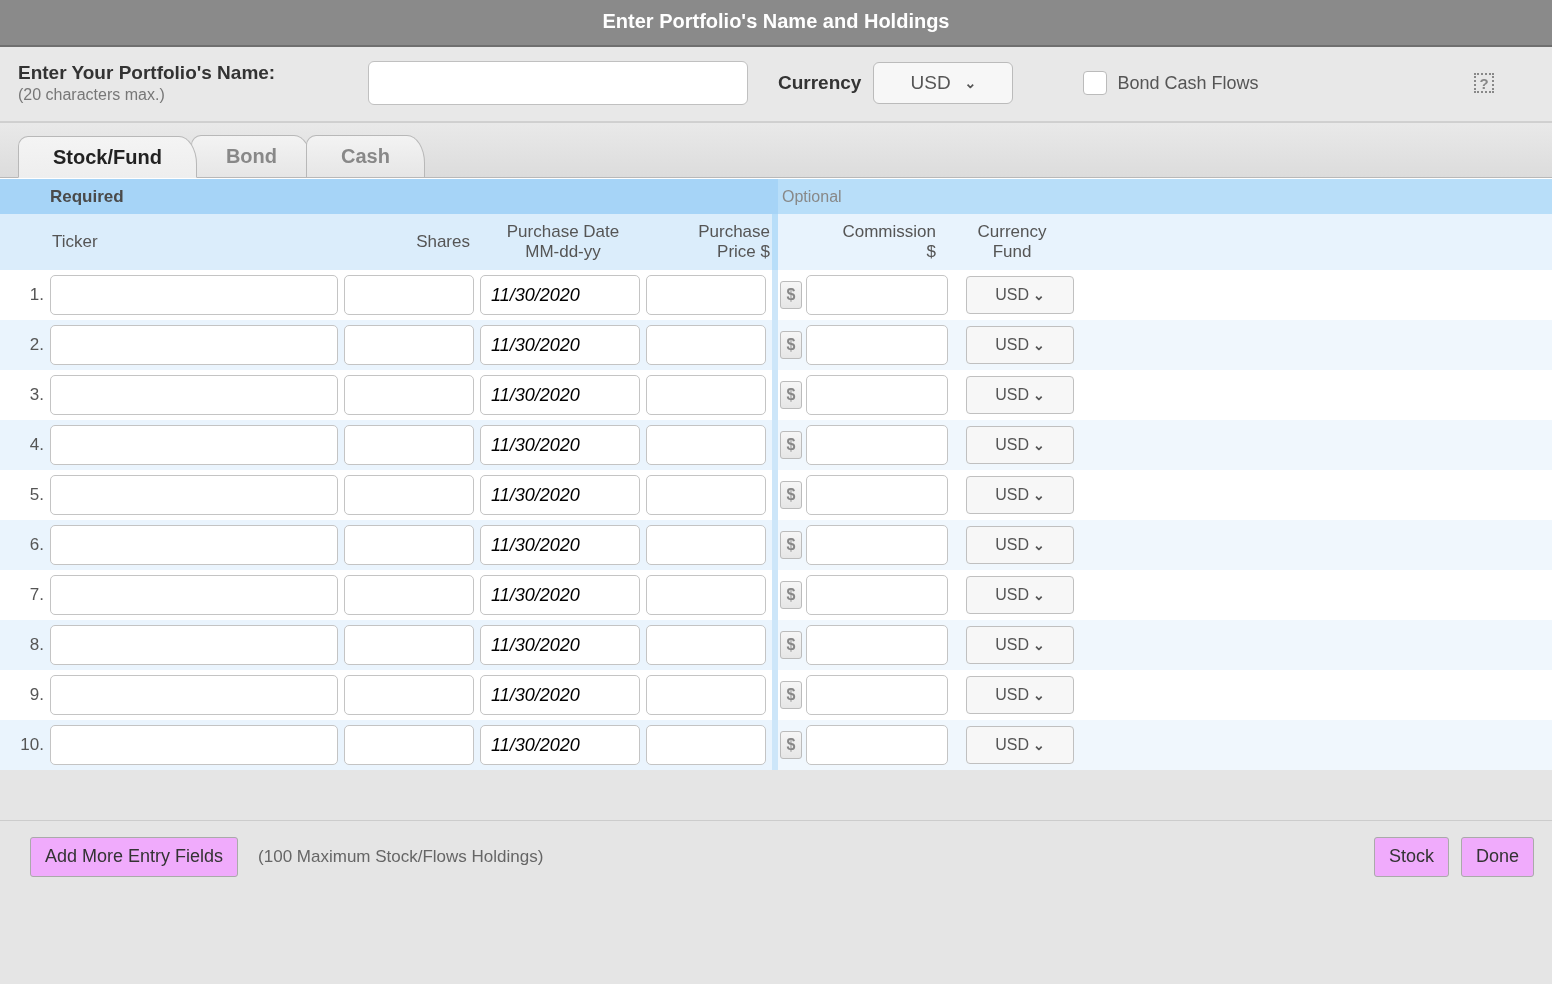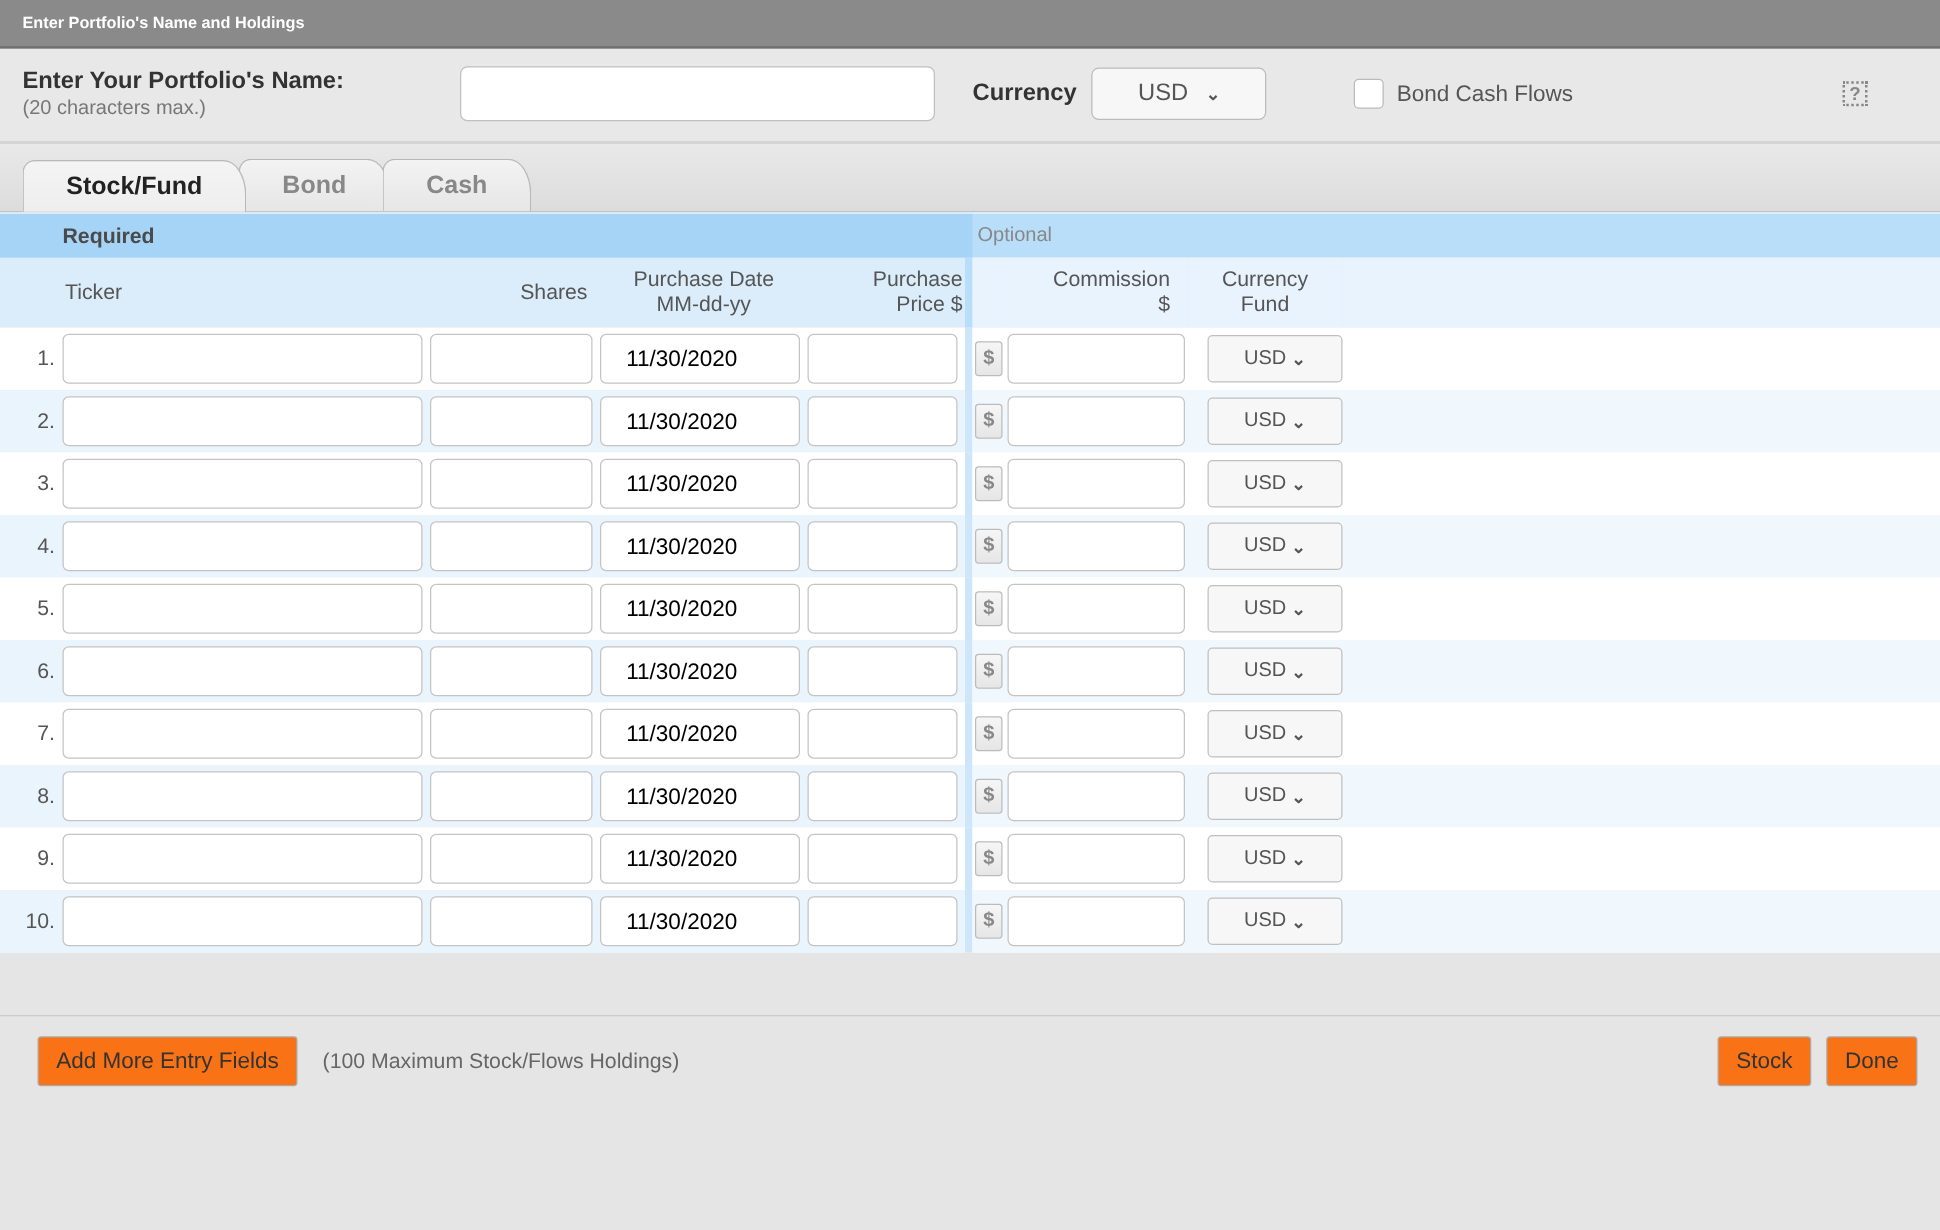--- a/index.html
+++ b/index.html
@@ -15,24 +15,25 @@
     width: 1552px;
     height: 984px;
     overflow: hidden;
     background: #e5e5e5;
   }
 
   
   .title-bar {
     background: #8a8a8a;
     color: #ffffff;
-    font-size: 13px;
+    font-size: 20px;
     font-weight: bold;
     padding: 10px 18px 12px 18px;
     border-bottom: 2px solid #6f6f6f;
+    text-align: center;
   }
 
   
   .header-row {
     background: #e8e8e8;
     padding: 14px 18px 16px 18px;
     display: flex;
     align-items: center;
     border-bottom: 1px solid #d0d0d0;
   }
@@ -206,22 +207,23 @@
     padding-right: 6px;
     color: #555;
     font-size: 17px;
   }
   .cell-input {
     height: 40px;
     border: 1px solid #c4c4c4;
     border-radius: 5px;
     background: #fff;
     font-size: 18px;
-    padding: 0 20px;
+    padding: 0 10px;
     margin-right: 6px;
+    font-style: italic;
   }
   .ticker-input { width: 288px; }
   .shares-input { width: 130px; }
   .date-input { width: 160px; }
   .price-input { width: 120px; }
   .comm-icon {
     width: 22px;
     height: 28px;
     border: 1px solid #bbb;
     background: linear-gradient(#f6f6f6,#e6e6e6);
@@ -281,21 +283,21 @@
   
   .footer {
     background: #e5e5e5;
     border-top: 1px solid #ccc;
     height: 72px;
     display: flex;
     align-items: center;
     padding: 0 18px;
   }
   .btn {
-    background: #f97316;
+    background: #f0abfc;
     border: 1px solid #aaa;
     border-radius: 3px;
     height: 40px;
     display: inline-flex;
     align-items: center;
     justify-content: center;
     font-size: 18px;
     padding: 0 14px;
     cursor: pointer;
     color: #333;

